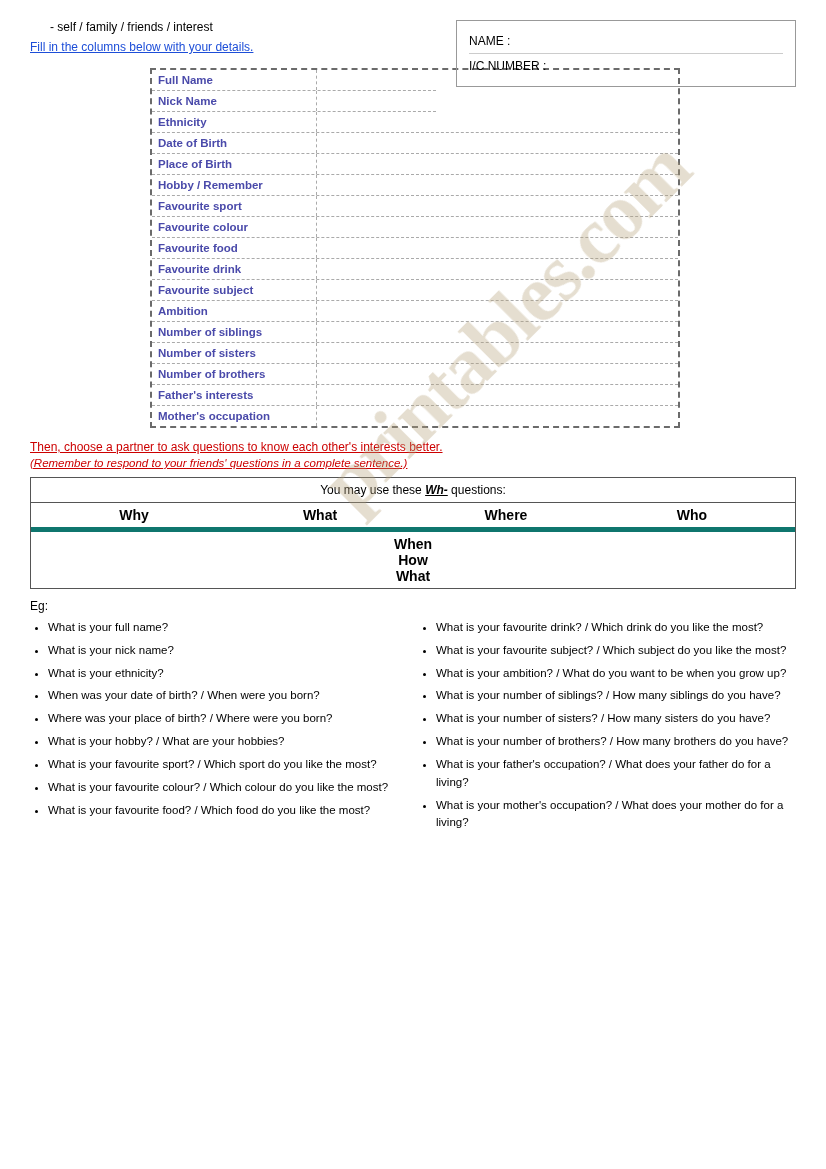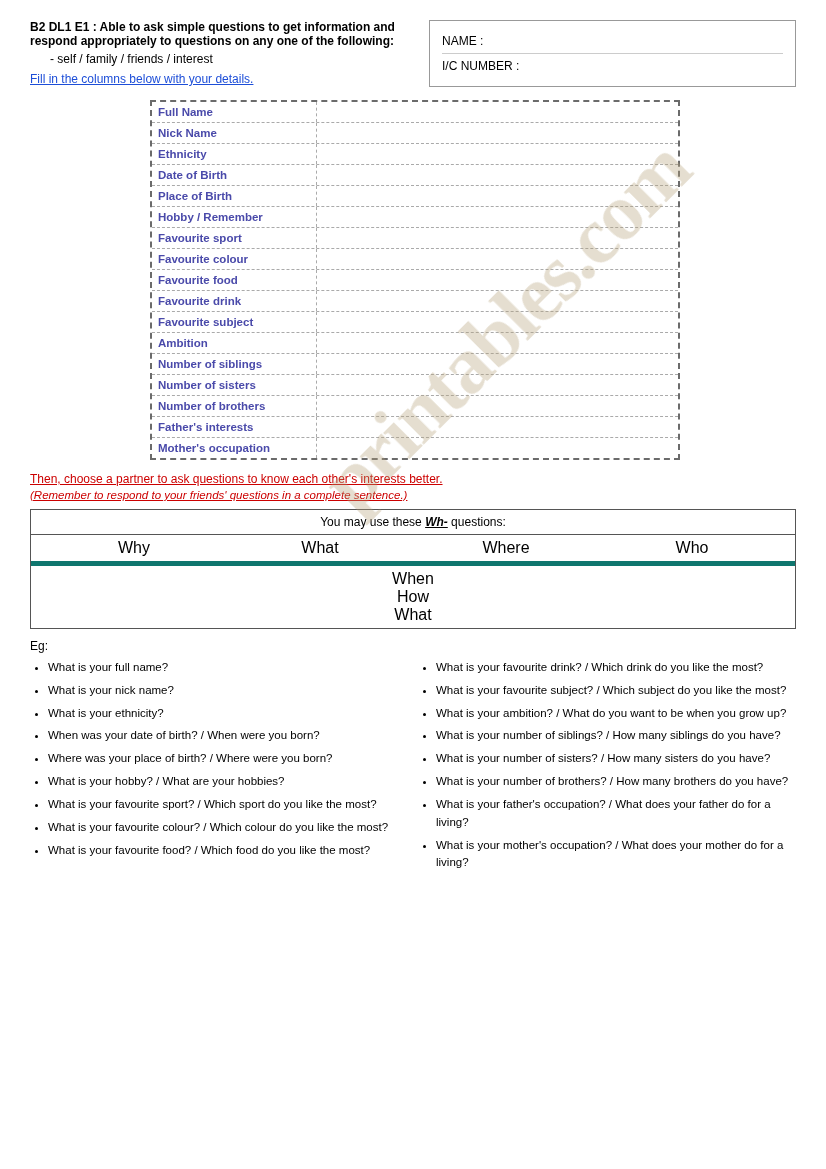--- a/index.html
+++ b/index.html
@@ -9,21 +9,21 @@
       background: #fff;
       color: #000;
       width: 826px;
       min-height: 1169px;
       padding: 20px 30px;
     }
 
     .top-box {
       float: right;
       border: 1px solid #999;
-      width: 367px;
+      width: 340px;
       padding: 8px 12px;
       margin-bottom: 10px;
       margin-left: 20px;
     }
     .top-box .field-row {
       padding: 5px 0;
       border-bottom: 1px solid #ccc;
       font-size: 12px;
     }
     .top-box .field-row:last-child {
@@ -107,22 +107,22 @@
       background: #fff;
     }
     .wh-title em {
       font-weight: bold;
       text-decoration: underline;
     }
     .wh-row1, .wh-row2 {
       display: flex;
       justify-content: space-around;
       padding: 4px 10px;
-      font-size: 16px;
-      font-weight: normal;
+      font-size: 14px;
+      font-weight: bold;
     }
     .wh-row2 {
       border-top: 5px solid #0f766e;
       flex-direction: column;
     }
     .wh-item {
       text-align: center;
       min-width: 80px;
     }
 
@@ -166,21 +166,20 @@
 <body>
 
 <div class="top-box">
   <div id="top-box-fields">
       <div class="field-row">NAME :</div>
       <div class="field-row">I/C NUMBER :</div>
     </div>
 </div>
 
 <div class="intro-section">
-  <div class="intro-bold">B2 DL1 E1 :  Able to ask simple questions to get information and respond appropriately to questions on any one of the following:</div>
   <div class="intro-dash">-     self  / family / friends / interest</div>
   <div class="fill-instruction">Fill in the columns below with your details.</div>
 </div>
 
 <div class="details-table" id="details-table">
     <div class="row">
       <div class="label-cell">Full Name</div>
       <div class="value-cell"></div>
     </div>
     <div class="row">

